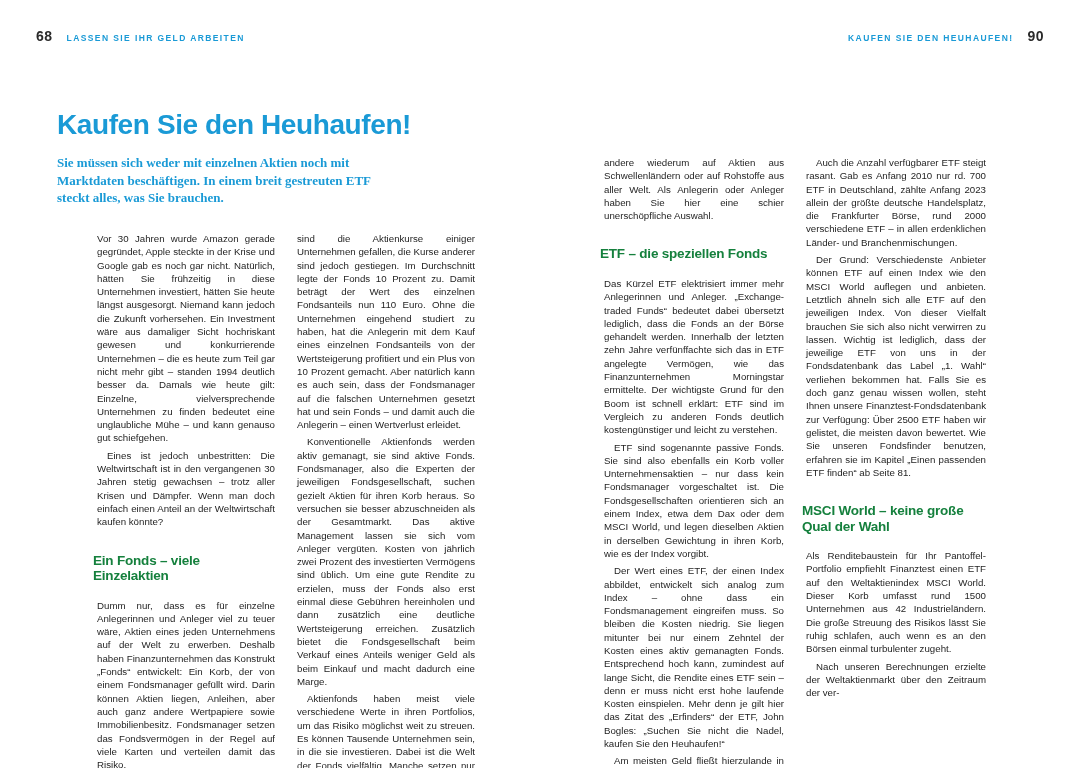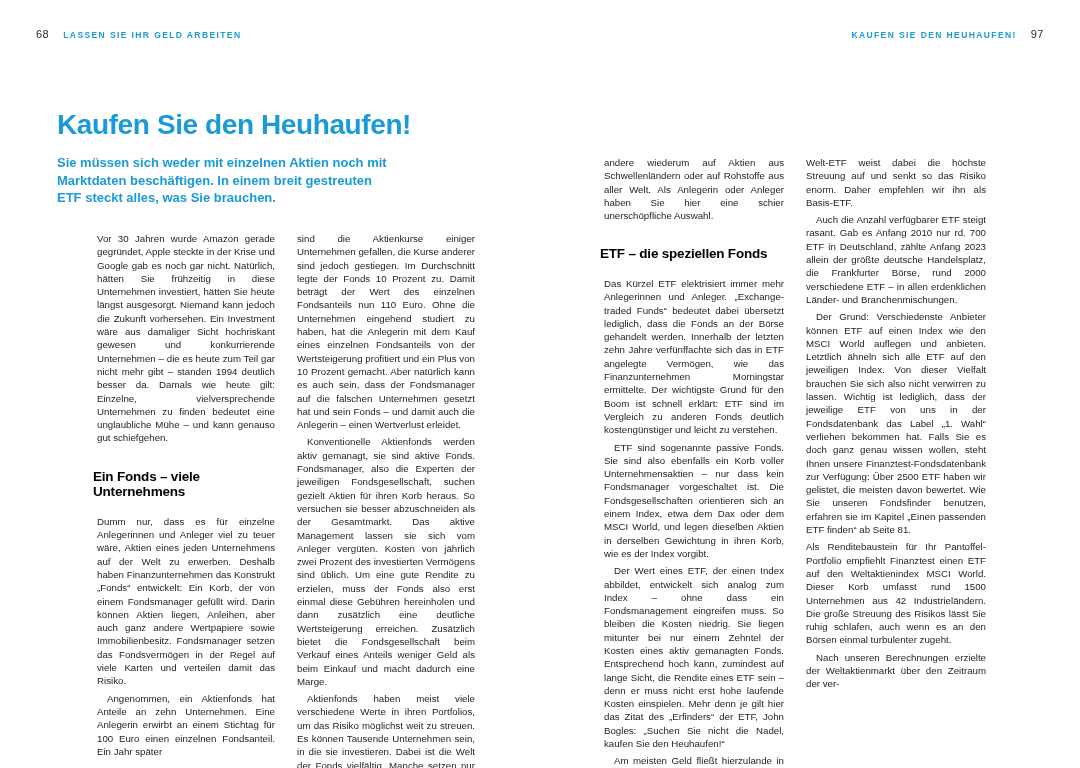--- a/index.html
+++ b/index.html
@@ -5,82 +5,83 @@
   html,body{margin:0;padding:0;}
   body{
     width:1080px;height:768px;position:relative;overflow:hidden;
     background:#ffffff;color:#1e1e1e;
     font-family:"Liberation Sans","DejaVu Sans",sans-serif;
   }
   
   .runhead{position:absolute;top:28px;display:flex;align-items:baseline;gap:14px;}
   .runhead-left{left:36px;}
   .runhead-right{right:36px;}
-  .pageno{font-size:11px;font-weight:normal;color:#2a2a2a;letter-spacing:0.5px;}
+  .pageno{font-size:14px;font-weight:bold;color:#2a2a2a;letter-spacing:0.5px;}
   .runtitle{font-size:8.5px;font-weight:bold;color:#1a9ad6;letter-spacing:1.4px;}
   
   .chapter-title{
     position:absolute;left:57px;top:90px;width:480px;
     font-size:28px;font-weight:bold;color:#1a9ad6;letter-spacing:-0.4px;
   }
   .chapter-intro{
     position:absolute;left:57px;top:141px;width:342px;
-    font-size:13px;line-height:17.5px;font-weight:bold;color:#1a9ad6;
+    font-size:13px;line-height:17.5px;font-weight:bold;color:#1a9ad6;font-family:Liberation Serif, serif;
   }
   
   .col{position:absolute;font-size:9.7px;line-height:13.3px;color:#1e1e1e;
        hyphens:auto;-webkit-hyphens:auto;}
   .col-1{left:93px;top:228px;width:186px;}
   .col-2{left:293px;top:228px;width:186px;}
   .col-3{left:600px;top:152px;width:188px;}
   .col-4{left:802px;top:152px;width:188px;}
   .para{margin:4px;text-align:justify;}
   .para.indent{text-indent:10px;}
   .colhead{
-    font-size:13.5px;line-height:15.5px;font-weight:bold;color:#000000;
+    font-size:13.5px;line-height:15.5px;font-weight:bold;color:#15803d;
     margin:24px 0 15px 0;letter-spacing:-0.2px;
   }
 </style>
 </head>
 <body>
 
 <div class="runhead runhead-left">
   <span class="pageno">68</span>
   <span class="runtitle">LASSEN SIE IHR GELD ARBEITEN</span>
 </div>
 
 <div class="runhead runhead-right">
   <span class="runtitle">KAUFEN SIE DEN HEUHAUFEN!</span>
-  <span class="pageno">97</span>
+  <span class="pageno">90</span>
 </div>
 
 <h1 class="chapter-title">Kaufen Sie den Heuhaufen!</h1>
 <p class="chapter-intro">Sie müssen sich weder mit einzelnen Aktien noch mit Marktdaten beschäftigen. In einem breit gestreuten ETF steckt alles, was Sie brauchen.</p>
 
 <div class="col col-1">
   <p class="para">Vor 30 Jahren wurde Amazon gerade gegründet, Apple steckte in der Krise und Google gab es noch gar nicht. Natürlich, hätten Sie frühzeitig in diese Unternehmen investiert, hätten Sie heute längst ausgesorgt. Niemand kann jedoch die Zukunft vorhersehen. Ein Investment wäre aus damaliger Sicht hochriskant gewesen und konkurrierende Unternehmen – die es heute zum Teil gar nicht mehr gibt – standen 1994 deutlich besser da. Damals wie heute gilt: Einzelne, vielversprechende Unternehmen zu finden bedeutet eine unglaubliche Mühe – und kann genauso gut schiefgehen.</p>
-  <h2 class="colhead">Ein Fonds – viele Unternehmens</h2>
+  <p class="para indent">Eines ist jedoch unbestritten: Die Weltwirtschaft ist in den vergangenen 30 Jahren stetig gewachsen – trotz aller Krisen und Dämpfer. Wenn man doch einfach einen Anteil an der Weltwirtschaft kaufen könnte?</p>
+  <h2 class="colhead">Ein Fonds – viele Einzelaktien</h2>
   <p class="para">Dumm nur, dass es für einzelne Anlegerinnen und Anleger viel zu teuer wäre, Aktien eines jeden Unternehmens auf der Welt zu erwerben. Deshalb haben Finanzunternehmen das Konstrukt „Fonds“ entwickelt: Ein Korb, der von einem Fondsmanager gefüllt wird. Darin können Aktien liegen, Anleihen, aber auch ganz andere Wertpapiere sowie Immobilienbesitz. Fondsmanager setzen das Fondsvermögen in der Regel auf viele Karten und verteilen damit das Risiko.</p>
   <p class="para indent">Angenommen, ein Aktienfonds hat Anteile an zehn Unternehmen. Eine Anlegerin erwirbt an einem Stichtag für 100 Euro einen einzelnen Fondsanteil. Ein Jahr später</p>
 </div>
 
 <div class="col col-2">
   <p class="para">sind die Aktienkurse einiger Unternehmen gefallen, die Kurse anderer sind jedoch gestiegen. Im Durchschnitt legte der Fonds 10 Prozent zu. Damit beträgt der Wert des einzelnen Fondsanteils nun 110 Euro. Ohne die Unternehmen eingehend studiert zu haben, hat die Anlegerin mit dem Kauf eines einzelnen Fondsanteils von der Wertsteigerung profitiert und ein Plus von 10 Prozent gemacht. Aber natürlich kann es auch sein, dass der Fondsmanager auf die falschen Unternehmen gesetzt hat und sein Fonds – und damit auch die Anlegerin – einen Wertverlust erleidet.</p>
   <p class="para indent">Konventionelle Aktienfonds werden aktiv gemanagt, sie sind aktive Fonds. Fondsmanager, also die Experten der jeweiligen Fondsgesellschaft, suchen gezielt Aktien für ihren Korb heraus. So versuchen sie besser abzuschneiden als der Gesamtmarkt. Das aktive Management lassen sie sich vom Anleger vergüten. Kosten von jährlich zwei Prozent des investierten Vermögens sind üblich. Um eine gute Rendite zu erzielen, muss der Fonds also erst einmal diese Gebühren hereinholen und dann zusätzlich eine deutliche Wertsteigerung erreichen. Zusätzlich bietet die Fondsgesellschaft beim Verkauf eines Anteils weniger Geld als beim Einkauf und macht dadurch eine Marge.</p>
   <p class="para indent">Aktienfonds haben meist viele verschiedene Werte in ihren Portfolios, um das Risiko möglichst weit zu streuen. Es können Tausende Unternehmen sein, in die sie investieren. Dabei ist die Welt der Fonds vielfältig. Manche setzen nur auf große Industriekonzerne, manche auf Unternehmen, die mit erneuerbaren Energien Geld verdienen,</p>
 </div>
 
 <div class="col col-3">
   <p class="para">andere wiederum auf Aktien aus Schwellenländern oder auf Rohstoffe aus aller Welt. Als Anlegerin oder Anleger haben Sie hier eine schier unerschöpfliche Auswahl.</p>
   <h2 class="colhead">ETF – die speziellen Fonds</h2>
   <p class="para">Das Kürzel ETF elektrisiert immer mehr Anlegerinnen und Anleger. „Exchange-traded Funds“ bedeutet dabei übersetzt lediglich, dass die Fonds an der Börse gehandelt werden. Innerhalb der letzten zehn Jahre verfünffachte sich das in ETF angelegte Vermögen, wie das Finanzunternehmen Morningstar ermittelte. Der wichtigste Grund für den Boom ist schnell erklärt: ETF sind im Vergleich zu anderen Fonds deutlich kostengünstiger und leicht zu verstehen.</p>
   <p class="para indent">ETF sind sogenannte passive Fonds. Sie sind also ebenfalls ein Korb voller Unternehmensaktien – nur dass kein Fondsmanager vorgeschaltet ist. Die Fondsgesellschaften orientieren sich an einem Index, etwa dem Dax oder dem MSCI World, und legen dieselben Aktien in derselben Gewichtung in ihren Korb, wie es der Index vorgibt.</p>
   <p class="para indent">Der Wert eines ETF, der einen Index abbildet, entwickelt sich analog zum Index – ohne dass ein Fondsmanagement eingreifen muss. So bleiben die Kosten niedrig. Sie liegen mitunter bei nur einem Zehntel der Kosten eines aktiv gemanagten Fonds. Entsprechend hoch kann, zumindest auf lange Sicht, die Rendite eines ETF sein – denn er muss nicht erst hohe laufende Kosten einspielen. Mehr denn je gilt hier das Zitat des „Erfinders“ der ETF, John Bogles: „Suchen Sie nicht die Nadel, kaufen Sie den Heuhaufen!“</p>
   <p class="para indent">Am meisten Geld fließt hierzulande in ETF auf den Weltaktienindex MSCI World, gefolgt von ETF auf den Dax, den Euro Stoxx 50 und den US-Index S &amp; P 500. Ein</p>
 </div>
 
 <div class="col col-4">
-  <p class="para">Welt-ETF weist dabei die höchste Streuung auf und senkt so das Risiko enorm. Daher empfehlen wir ihn als Basis-ETF.</p>
   <p class="para indent">Auch die Anzahl verfügbarer ETF steigt rasant. Gab es Anfang 2010 nur rd. 700 ETF in Deutschland, zählte Anfang 2023 allein der größte deutsche Handelsplatz, die Frankfurter Börse, rund 2000 verschiedene ETF – in allen erdenklichen Länder- und Branchenmischungen.</p>
   <p class="para indent">Der Grund: Verschiedenste Anbieter können ETF auf einen Index wie den MSCI World auflegen und anbieten. Letztlich ähneln sich alle ETF auf den jeweiligen Index. Von dieser Vielfalt brauchen Sie sich also nicht verwirren zu lassen. Wichtig ist lediglich, dass der jeweilige ETF von uns in der Fondsdatenbank das Label „1. Wahl“ verliehen bekommen hat. Falls Sie es doch ganz genau wissen wollen, steht Ihnen unsere Finanztest-Fondsdatenbank zur Verfügung: Über 2500 ETF haben wir gelistet, die meisten davon bewertet. Wie Sie unseren Fondsfinder benutzen, erfahren sie im Kapitel „Einen passenden ETF finden“ ab Seite 81.</p>
+  <h2 class="colhead">MSCI World – keine große Qual der Wahl</h2>
   <p class="para">Als Renditebaustein für Ihr Pantoffel-Portfolio empfiehlt Finanztest einen ETF auf den Weltaktienindex MSCI World. Dieser Korb umfasst rund 1500 Unternehmen aus 42 Industrieländern. Die große Streuung des Risikos lässt Sie ruhig schlafen, auch wenn es an den Börsen einmal turbulenter zugeht.</p>
   <p class="para indent">Nach unseren Berechnungen erzielte der Weltaktienmarkt über den Zeitraum der ver-</p>
 </div>
 
 </body></html>

